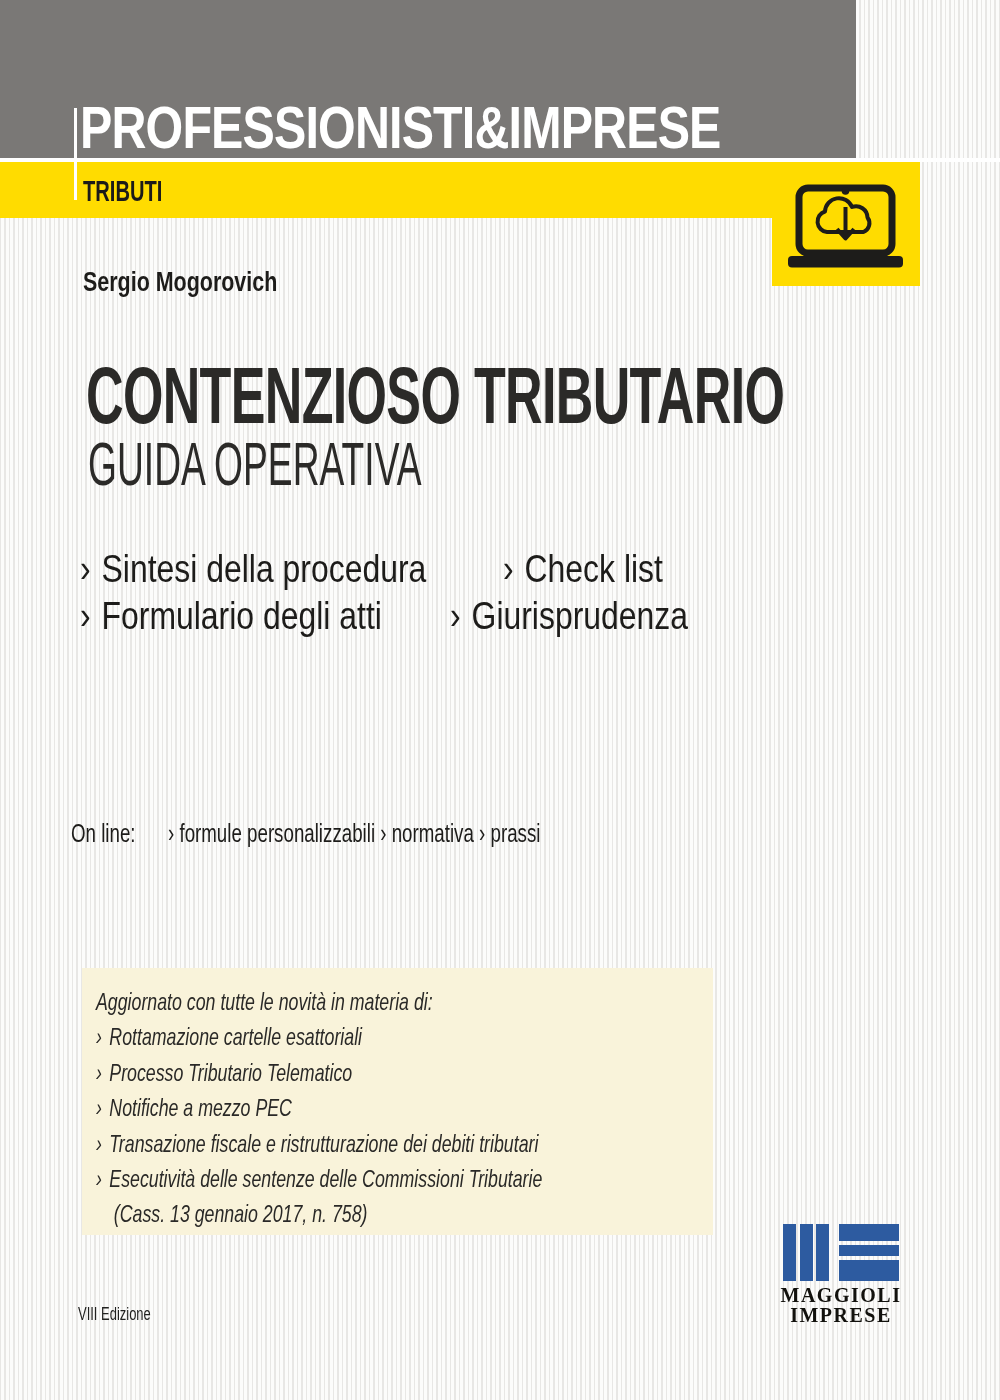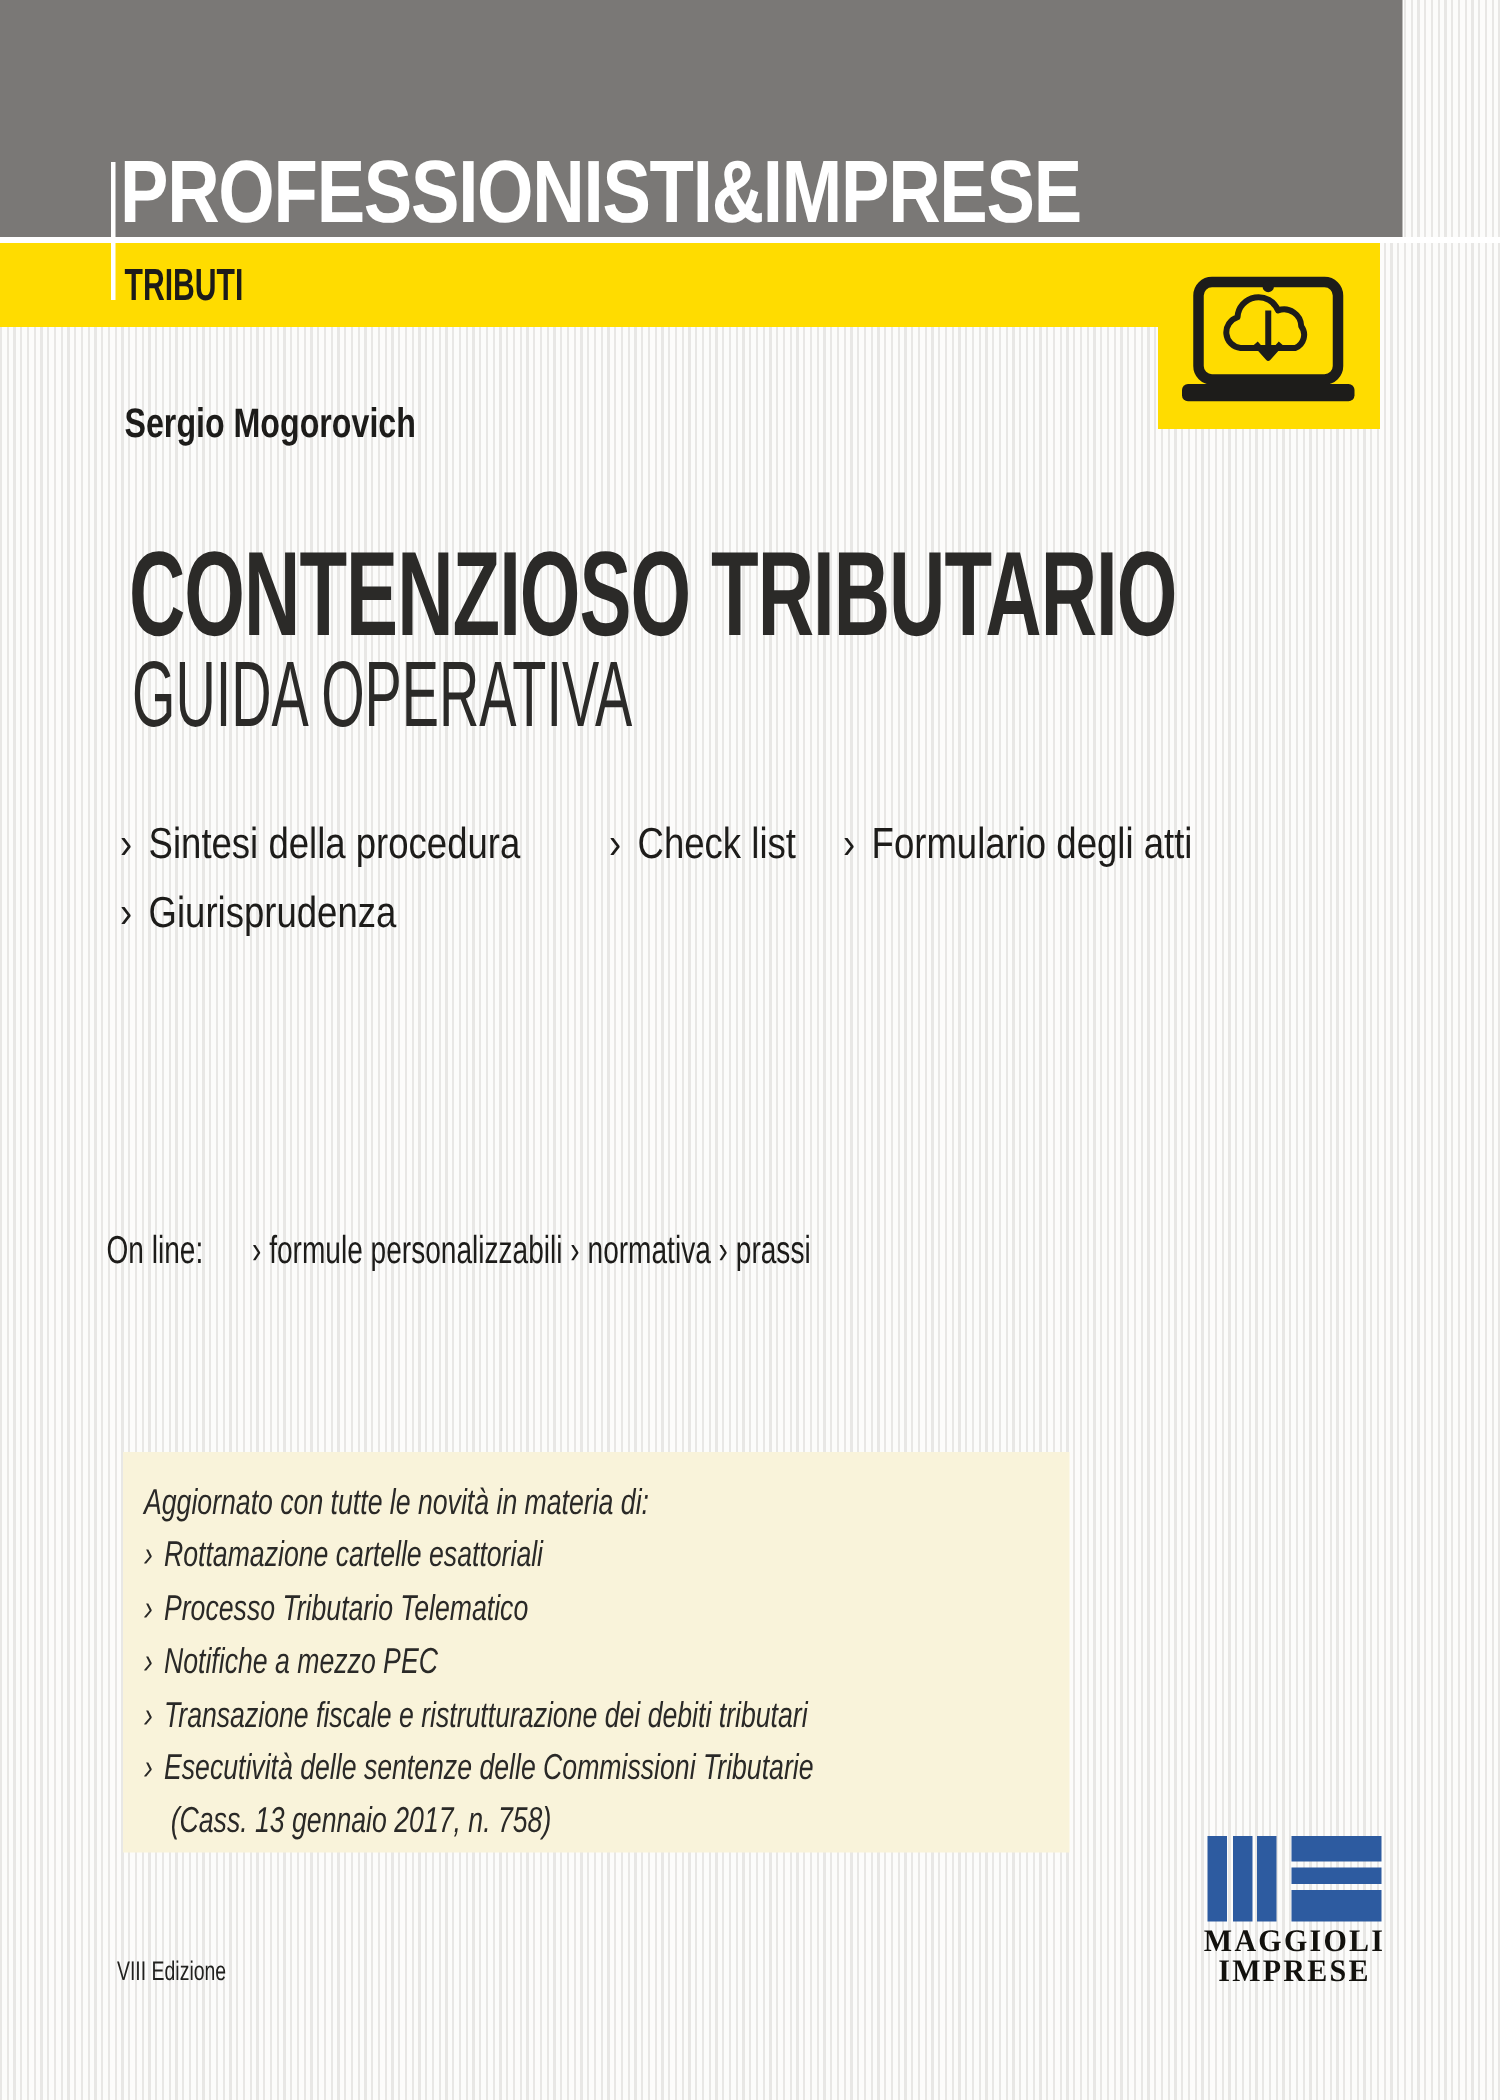--- a/index.html
+++ b/index.html
@@ -7,21 +7,21 @@
     width:1000px;height:1400px;position:relative;overflow:hidden;
     font-family:"Liberation Sans",sans-serif;
     background:
       repeating-linear-gradient(to right,
         #e8e7e5 0px,#e8e7e5 1.4px,#fcfcfb 1.4px,#fcfcfb 4.5px);
   }
   .abs{position:absolute;}
   .cx{display:inline-block;transform-origin:0 50%;white-space:nowrap;}
 
   
-  .banner{left:0;top:0;width:935px;height:158px;background:#7a7876;}
+  .banner{left:0;top:0;width:856px;height:158px;background:#7a7876;}
   .banner-title{
     left:80px;top:99px;color:#ffffff;font-size:59px;font-weight:900;
     letter-spacing:-1px;line-height:1;
   }
   .white-sep{left:0;top:158px;width:1000px;height:4px;background:#ffffff;}
   .vline{left:74px;top:108px;width:3px;height:92px;background:#ffffff;z-index:5;}
 
   
   .band{left:0;top:162px;width:920px;height:56px;background:#ffdc00;}
   .topic{
@@ -33,42 +33,42 @@
   .badge{left:772px;top:162px;width:148px;height:124px;background:#ffdc00;}
 
   
   .author{left:83px;top:268px;color:#1d1c1a;font-size:27.5px;font-weight:700;line-height:1;}
 
   
   .title{left:86px;top:356px;color:#2b2a28;font-size:80px;font-weight:800;line-height:1;letter-spacing:-1px;}
   .subtitle{left:88px;top:433px;color:#2b2a28;font-size:62px;font-weight:400;line-height:1;}
 
   
-  .features{left:80px;top:546px;color:#1d1c1a;font-size:29px;line-height:34px;}
+  .features{left:80px;top:546px;color:#1d1c1a;font-size:38px;line-height:47px;}
   .features .row{height:45.5px;}
   .chev{display:inline-block;margin-right:13px;}
 
   
   .online{left:71px;top:817px;color:#1d1c1a;font-size:26px;font-weight:400;line-height:33px;}
 
   
   .update{
     left:82px;top:968px;width:631px;height:267px;background:#f9f3da;
     box-sizing:border-box;padding:16px 20px 0 14px;
     color:#2a2927;font-size:24px;font-style:italic;line-height:35.4px;
   }
   .update .row{height:35.4px;}
   .update .chev{margin-right:10px;}
   .update .cont{padding-left:24px;}
 
   
   .edition{left:78px;top:1305px;color:#222220;font-size:18px;line-height:1;}
 
   
-  .logo{left:800px;top:1224px;width:142px;}
+  .logo{left:778px;top:1224px;width:142px;}
   .bars{position:relative;height:57px;margin-left:5px;}
   .bars div{position:absolute;background:#2d5ba0;}
   .vb1{left:0;top:0;width:13px;height:57px;}
   .vb2{left:16.5px;top:0;width:13px;height:57px;}
   .vb3{left:33px;top:0;width:13px;height:57px;}
   .hb1{left:56px;top:0;width:60px;height:17px;}
   .hb2{left:56px;top:21px;width:60px;height:11px;}
   .hb3{left:56px;top:36px;width:60px;height:21px;}
   .pubname{
     width:126px;text-align:center;font-family:"Liberation Serif",serif;

